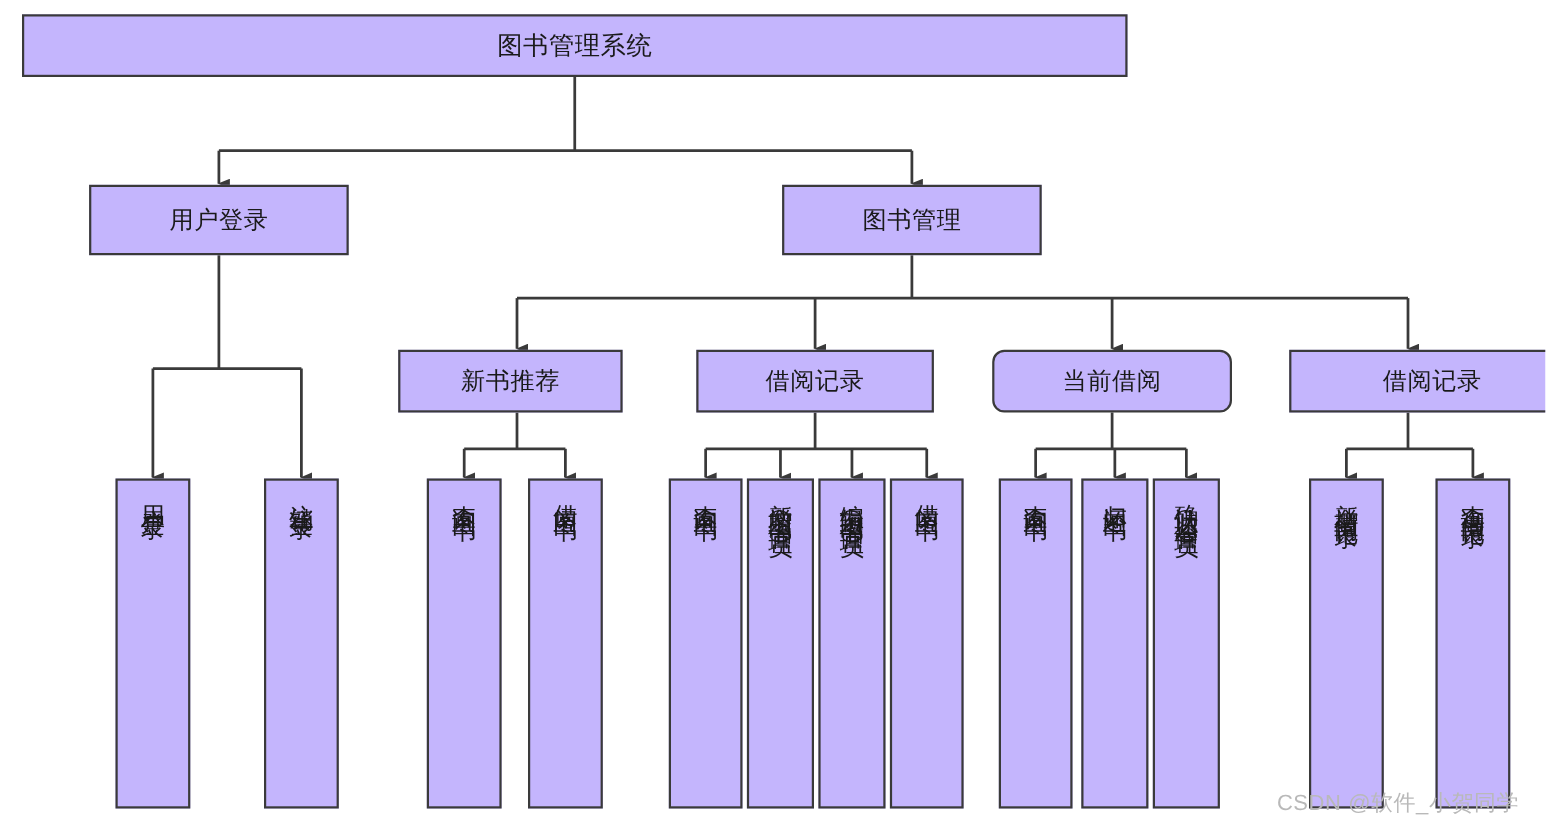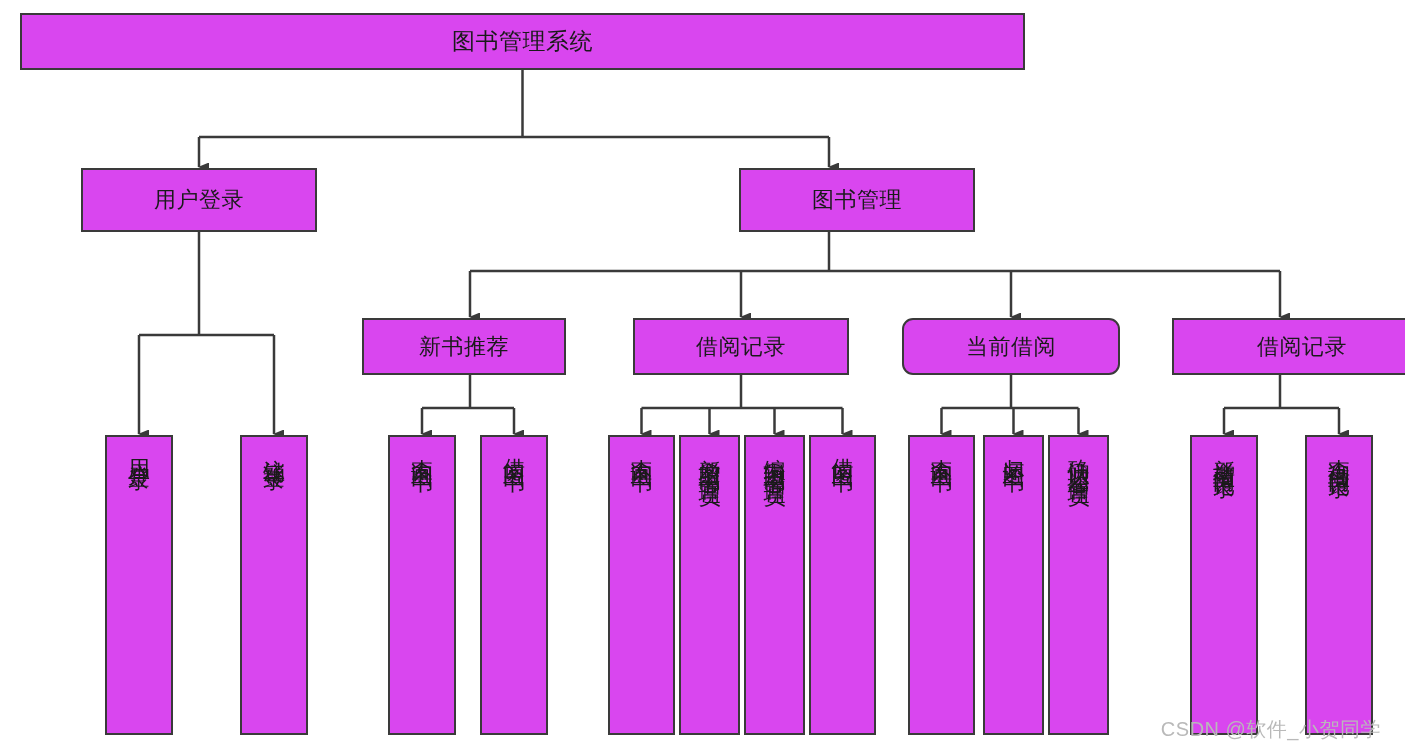--- a/index.html
+++ b/index.html
@@ -21,21 +21,21 @@
     position: absolute;
     left: 0;
     top: 0;
     width: 1405px;
     height: 747px;
     pointer-events: none;
   }
   .node {
     position: absolute;
     box-sizing: border-box;
-    background: #d946ef;
+    background: #c4b5fd;
     border: 2.5px solid #3a3a3a;
     display: flex;
     align-items: center;
     justify-content: center;
     color: #1a1a1a;
   }
   .node-label {
     display: block;
     text-align: center;
     line-height: 1.18;
@@ -116,21 +116,21 @@
         <line x1="1339" y1="408" x2="1339" y2="434" stroke="#3a3a3a" stroke-width="2.5" marker-end="url(#arrowhead)"></line>
       </g>
   </svg>
   <div id="node-layer">
       <div class="node horizontal root" style="left: 20px; top: 13px; width: 1005px; height: 57px;">
         <span class="node-label">图书管理系统</span>
       </div>
       <div class="node horizontal" style="left: 81px; top: 168px; width: 236px; height: 64px;">
         <span class="node-label">用户登录</span>
       </div>
-      <div class="node horizontal" style="left: 711px; top: 168px; width: 236px; height: 64px; margin-left: 28px;">
+      <div class="node horizontal" style="left: 711px; top: 168px; width: 236px; height: 64px;">
         <span class="node-label">图书管理</span>
       </div>
       <div class="node horizontal" style="left: 362px; top: 318px; width: 204px; height: 57px;">
         <span class="node-label">新书推荐</span>
       </div>
       <div class="node horizontal" style="left: 633px; top: 318px; width: 216px; height: 57px;">
         <span class="node-label">借阅记录</span>
       </div>
       <div class="node horizontal" style="left: 902px; top: 318px; width: 218px; height: 57px; border-radius: 11px;">
         <span class="node-label">当前借阅</span>

